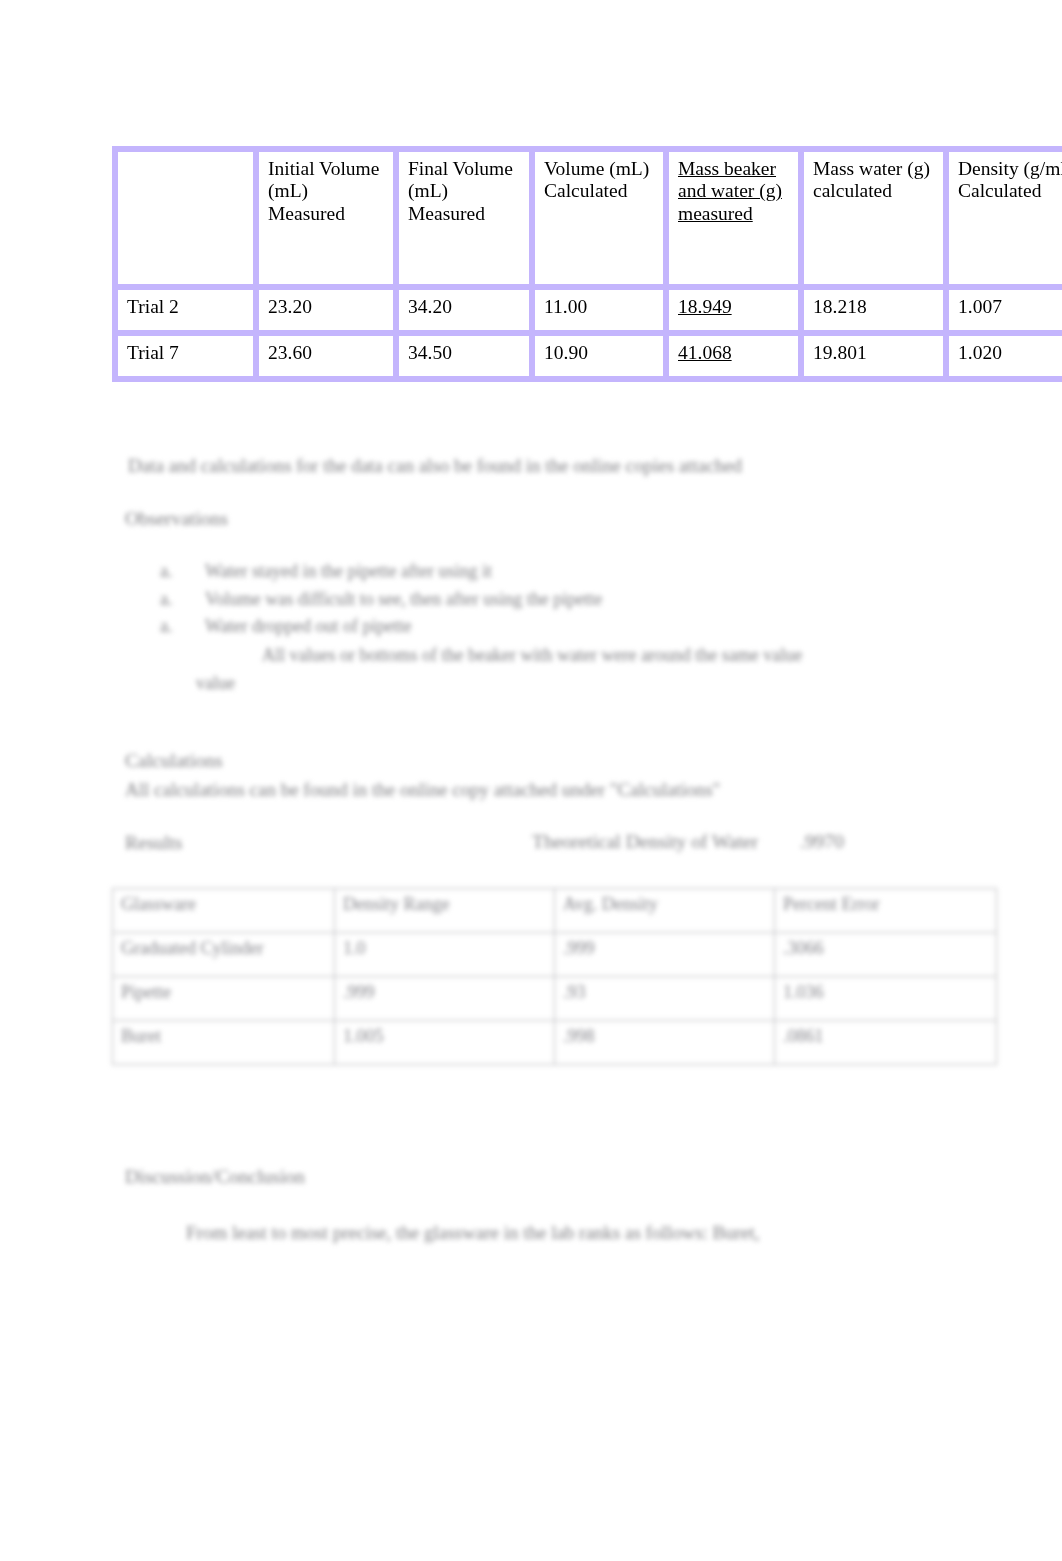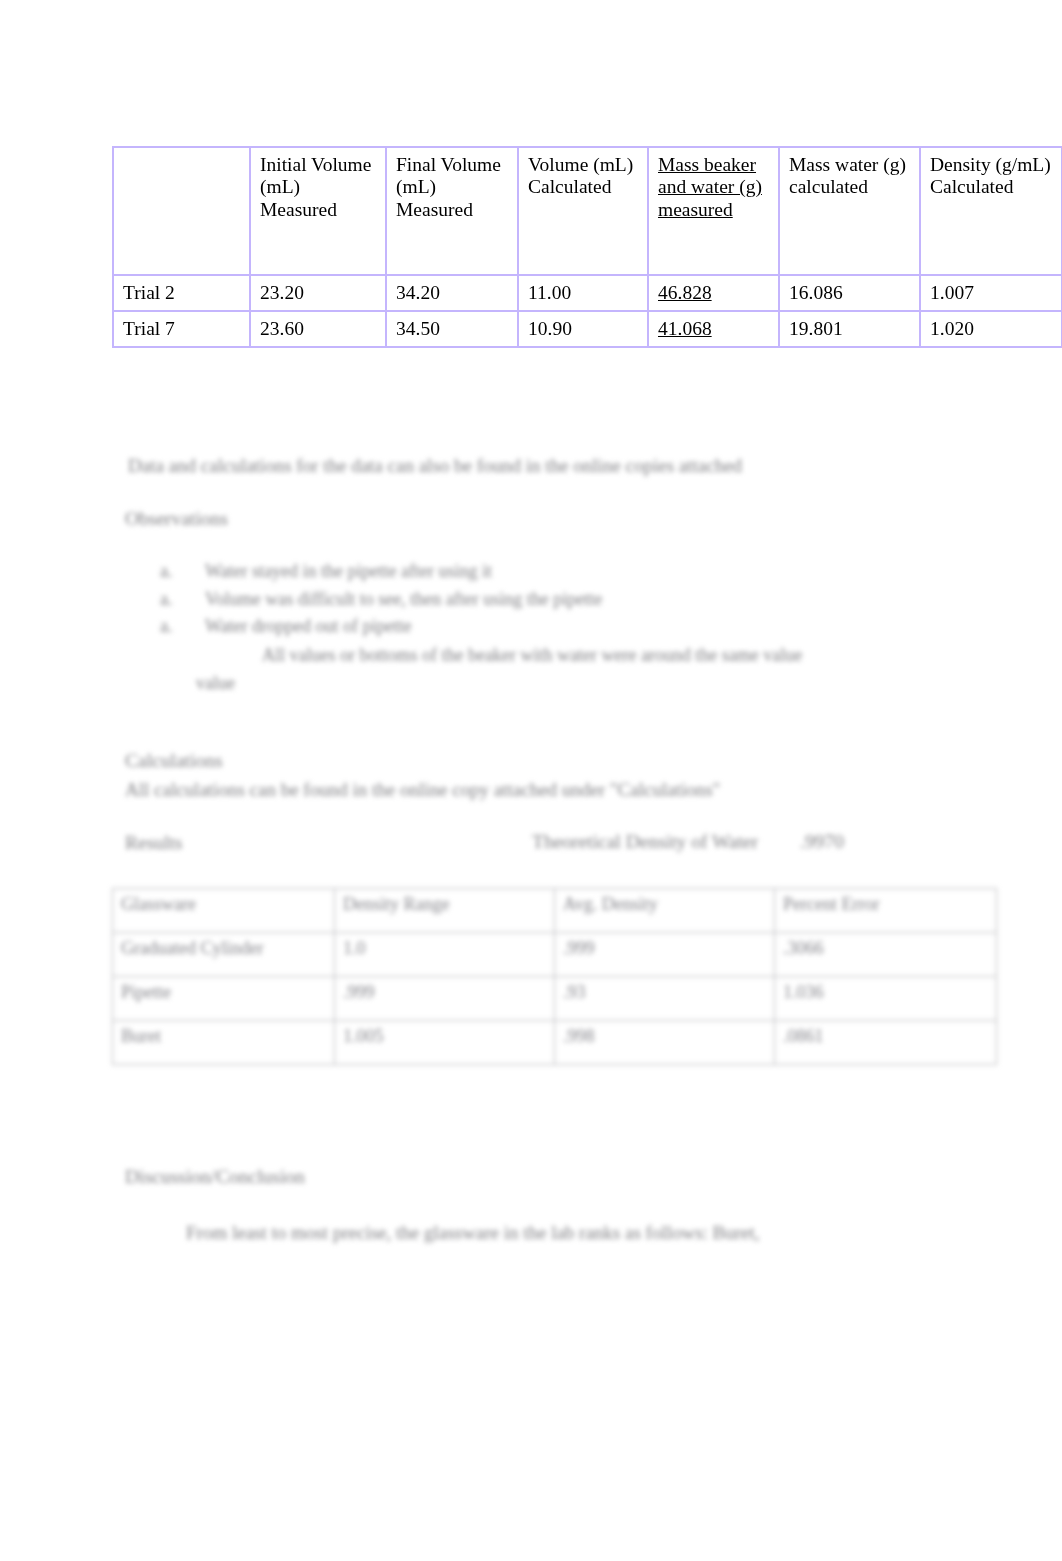--- a/index.html
+++ b/index.html
@@ -24,23 +24,23 @@
   
   .data-table {
     position: absolute;
     left: 112px;
     top: 146px;
     width: 816px;
     border-collapse: collapse;
     table-layout: fixed;
   }
   .data-table td, .data-table th {
-    border: 2px solid #c4b5fd;
+    border: 6px solid #c4b5fd;
     vertical-align: top;
-    padding: 6px 8px 0 9px;
+    padding: 6px 8px 6px 9px;
     font-size: 19.5px;
     line-height: 1.15;
     font-weight: normal;
     text-align: left;
     font-family: "Liberation Serif", serif;
   }
   .data-table .hdr-row td {
     height: 120px;
   }
   .data-table .body-row td {
@@ -122,22 +122,22 @@
         <td class="col-3">Volume (mL) Calculated</td>
         <td class="col-4">Mass beaker and water (g) measured</td>
         <td class="col-5">Mass water (g) calculated</td>
         <td class="col-6">Density (g/mL) Calculated</td>
       </tr>
       <tr class="body-row">
         <td class="col-0">Trial 2</td>
         <td class="col-1">23.20</td>
         <td class="col-2">34.20</td>
         <td class="col-3">11.00</td>
-        <td class="col-4">46.828</td>
-        <td class="col-5">16.086</td>
+        <td class="col-4">18.949</td>
+        <td class="col-5">18.218</td>
         <td class="col-6">1.007</td>
       </tr>
       <tr class="body-row">
         <td class="col-0">Trial 7</td>
         <td class="col-1">23.60</td>
         <td class="col-2">34.50</td>
         <td class="col-3">10.90</td>
         <td class="col-4">41.068</td>
         <td class="col-5">19.801</td>
         <td class="col-6">1.020</td>

